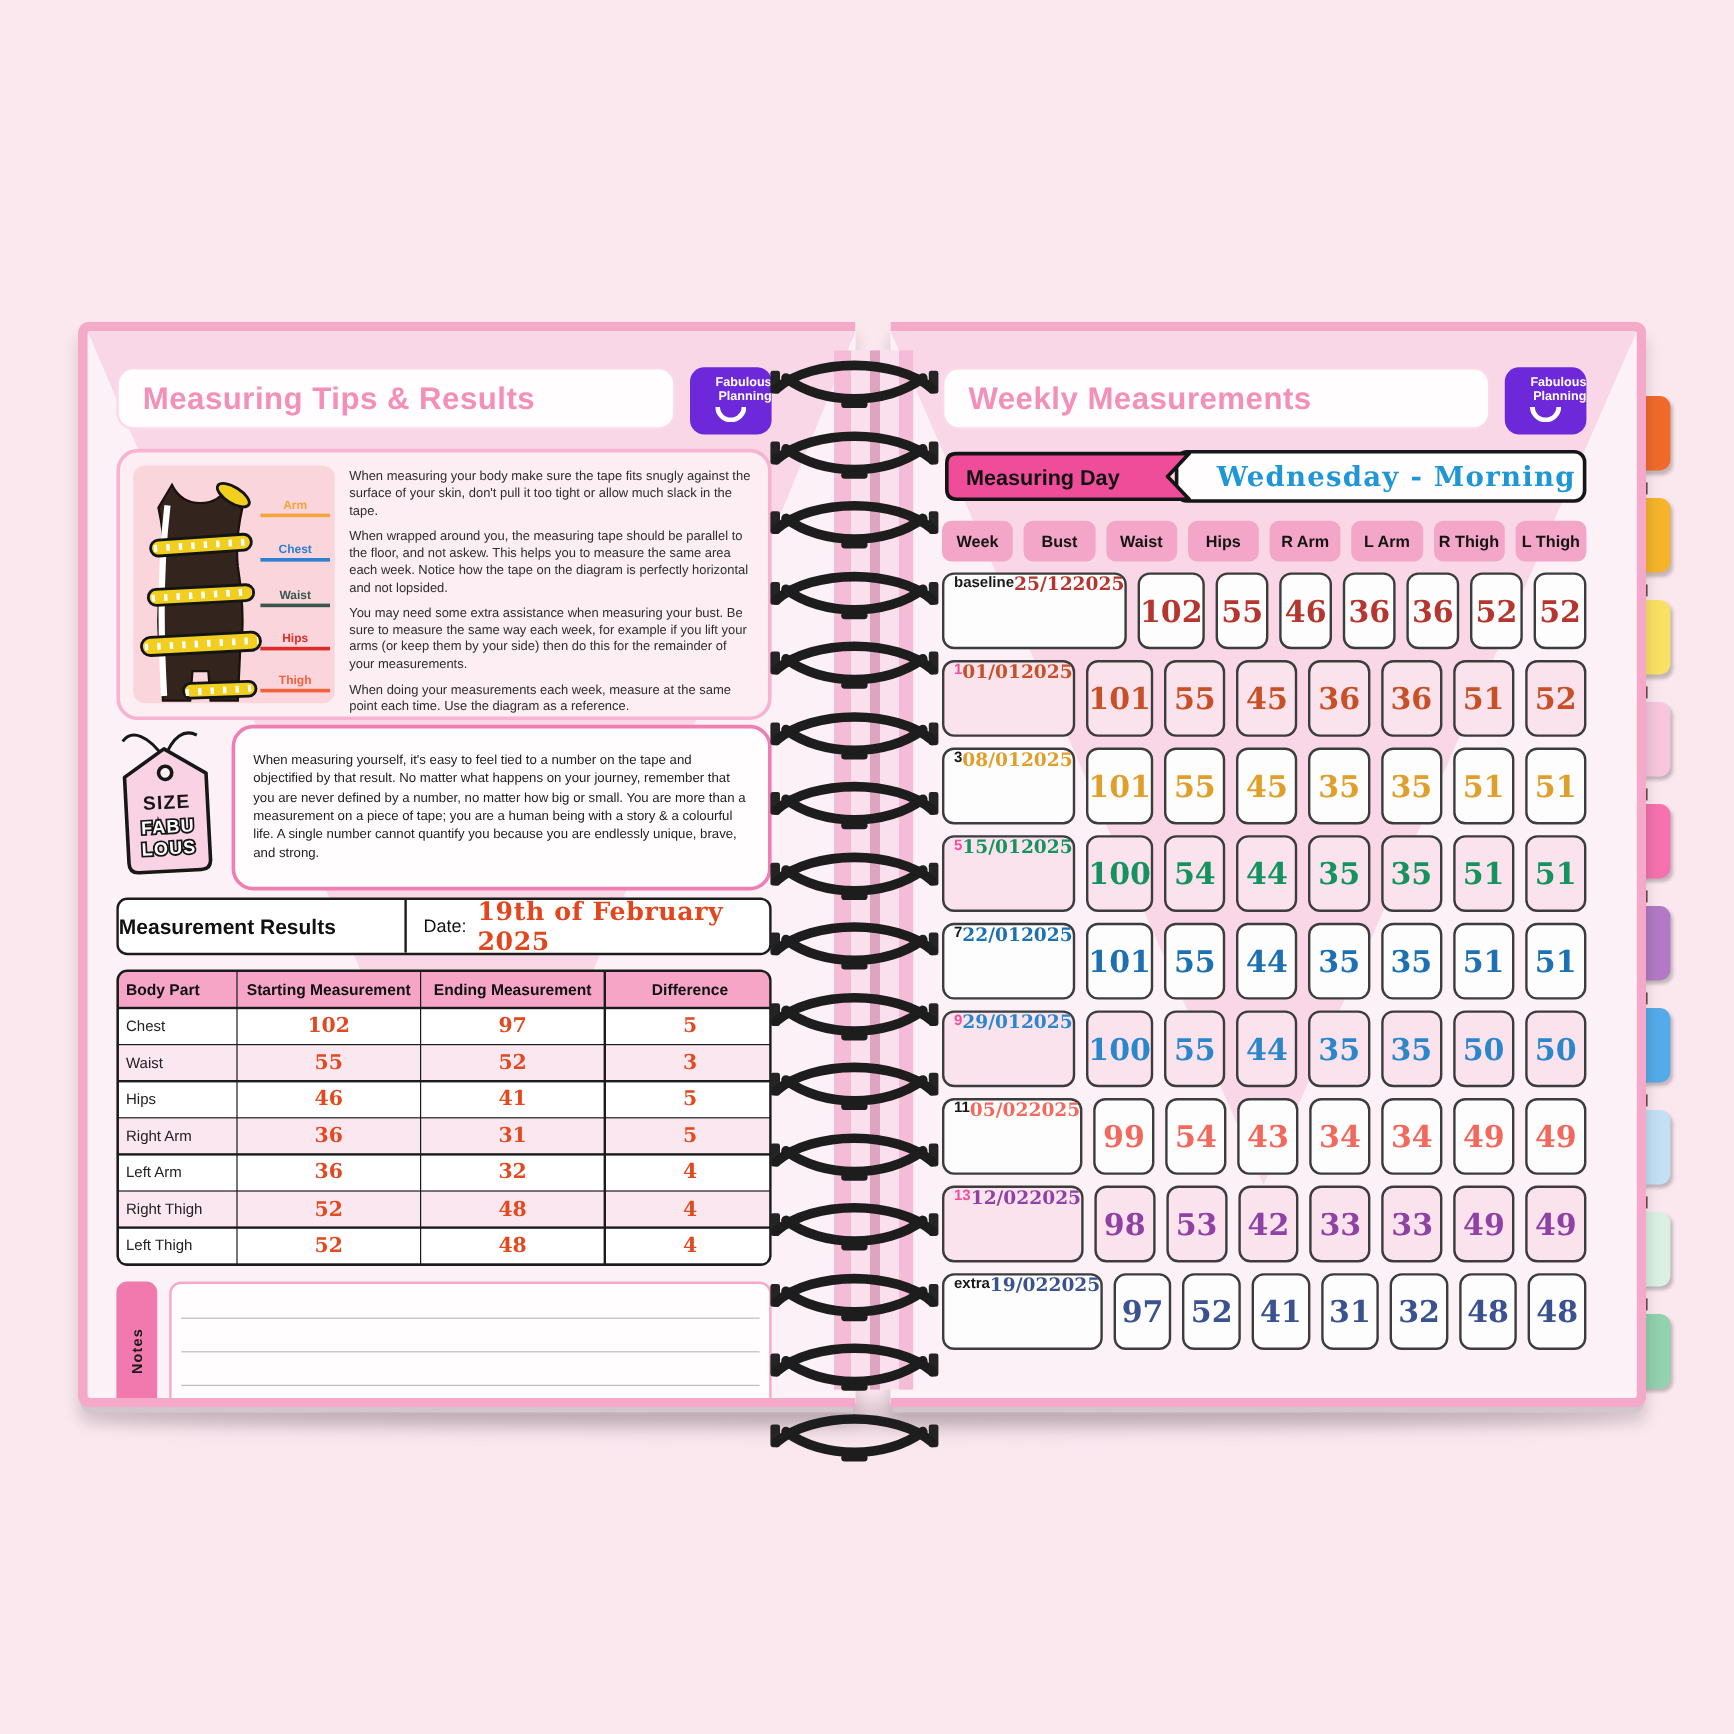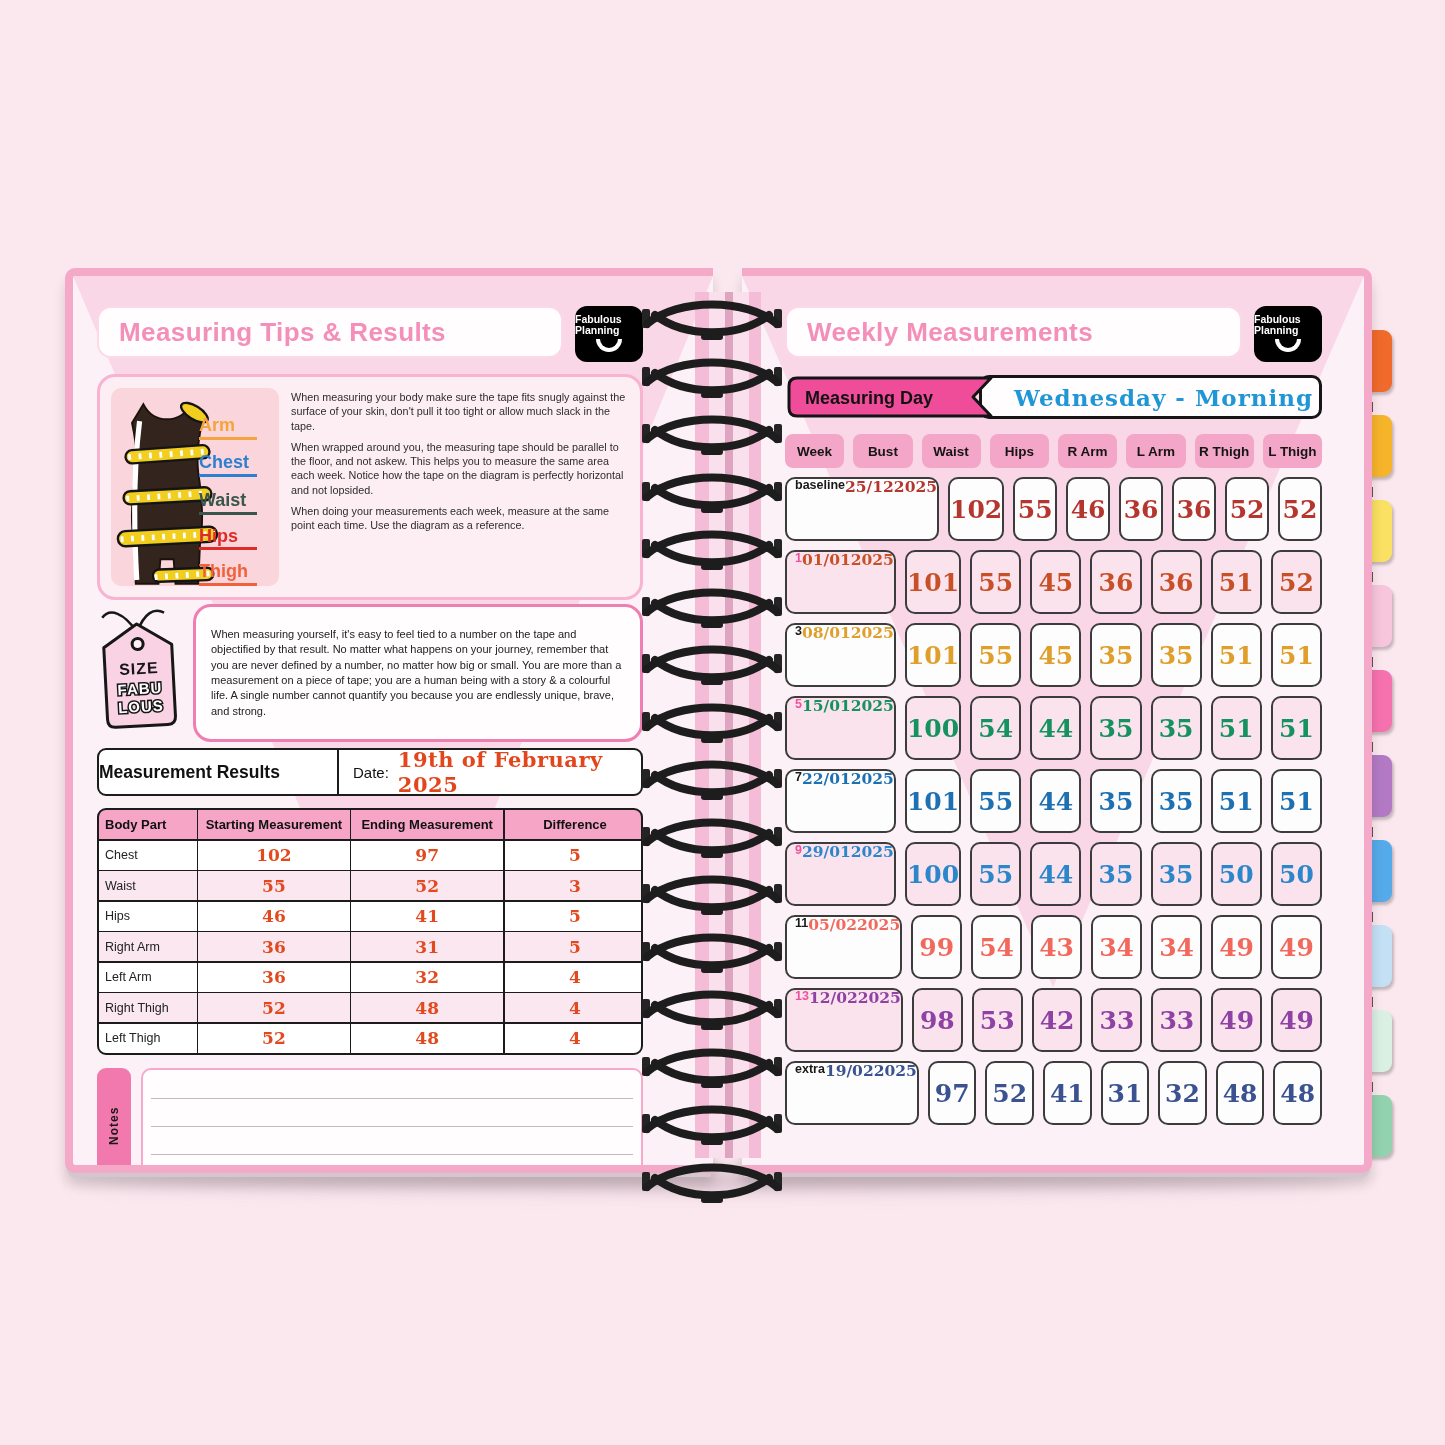--- a/index.html
+++ b/index.html
@@ -19,32 +19,32 @@
   .page-right::before { clip-path:polygon(0 0,100% 0,50% 80%); }
 
   .lp-content { position:relative; z-index:2; padding:30px 70px 0 24px; height:100%; }
   .rp-content { position:relative; z-index:2; padding:30px 42px 0 43px; height:100%; }
 
   .title-row { display:flex; align-items:flex-start; gap:12px; }
   .title-box { flex:1; height:52px; background:#fffdfe; border:2px solid #fbd9e8; border-radius:14px;
     display:flex; align-items:center; padding-left:20px; }
   .page-title { font-size:26px; font-weight:bold; color:#f48fb9; letter-spacing:.4px; }
 
-  .logo { width:68px; height:56px; background:#000000; border-radius:12px; color:#fff; text-align:left;
+  .logo { width:68px; height:56px; background:#6d28d9; border-radius:12px; color:#fff; text-align:right;
     font-weight:bold; font-size:10.5px; line-height:1.08; padding-top:8px; flex:0 0 auto; }
   .logo-smile { width:26px; height:13px; border:4px solid #fff; border-top:none;
     border-radius:0 0 26px 26px; margin:2px auto 0; }
 
   
   .tips-box { margin-top:12px; height:226px; border:3px solid #f7b3d0; border-radius:18px;
     background:#fdeef4; padding:11px; display:flex; gap:12px; }
   .diagram { width:168px; background:#fad6dc; border-radius:10px; position:relative; flex:0 0 auto; }
   .diagram svg { position:absolute; left:4px; top:6px; }
-  .dg-label { position:absolute; right:22px; width:58px; font-weight:bold;
-    font-size:18px; border-bottom:3.5px solid; padding-bottom:1px; line-height:1.1; }
+  .dg-label { position:absolute; right:4px; width:58px; text-align:center; font-weight:bold;
+    font-size:10px; border-bottom:3.5px solid; padding-bottom:1px; line-height:1.1; }
   .tips-text { font-size:10.8px; line-height:1.32; color:#2d2d2d; padding-top:2px; }
   .tips-text p { margin-bottom:7px; }
 
   .quote-row { margin-top:12px; display:flex; align-items:center; gap:12px; height:122px; }
   .size-tag { flex:0 0 auto; transform:rotate(-3deg); margin-top:-6px; }
   .quote-box { flex:1; border:3px solid #ef7fb2; border-radius:18px; background:#fffdfe;
     padding:20px 15px; font-size:11px; line-height:1.4; color:#222; }
 
   .results-bar { margin-top:14px; display:flex; height:48px; background:#fff;
     border:2.5px solid #1c1c1c; border-radius:9px; overflow:hidden; }
@@ -143,20 +143,21 @@
               <div class="dg-label" style="color: rgb(245, 164, 59); border-color: rgb(245, 164, 59); top: 14%;">Arm</div>
               <div class="dg-label" style="color: rgb(45, 127, 209); border-color: rgb(45, 127, 209); top: 33%;">Chest</div>
               <div class="dg-label" style="color: rgb(58, 86, 76); border-color: rgb(58, 86, 76); top: 52%;">Waist</div>
               <div class="dg-label" style="color: rgb(221, 43, 40); border-color: rgb(221, 43, 40); top: 70%;">Hips</div>
               <div class="dg-label" style="color: rgb(242, 97, 59); border-color: rgb(242, 97, 59); top: 88%;">Thigh</div>
             </div>
         </div>
         <div class="tips-text">
             <p>When measuring your body make sure the tape fits snugly against the surface of your skin, don't pull it too tight or allow much slack in the tape.</p>
             <p>When wrapped around you, the measuring tape should be parallel to the floor, and not askew. This helps you to measure the same area each week. Notice how the tape on the diagram is perfectly horizontal and not lopsided.</p>
+            <p>You may need some extra assistance when measuring your bust. Be sure to measure the same way each week, for example if you lift your arms (or keep them by your side) then do this for the remainder of your measurements.</p>
             <p>When doing your measurements each week, measure at the same point each time. Use the diagram as a reference.</p>
           </div>
       </div>
 
       <div class="quote-row">
         <div class="size-tag">
           <svg width="84" height="124" viewBox="0 0 84 124">
             <path d="M42,26 C30,6 16,0 8,10" stroke="#171717" stroke-width="2.5" fill="none"></path>
             <path d="M42,26 C50,8 60,2 70,8" stroke="#171717" stroke-width="2.5" fill="none"></path>
             <path d="M42,18 L76,40 L76,112 Q76,120 68,120 L16,120 Q8,120 8,112 L8,40 Z" fill="#f9d3e3" stroke="#171717" stroke-width="3" stroke-linejoin="round"></path>

